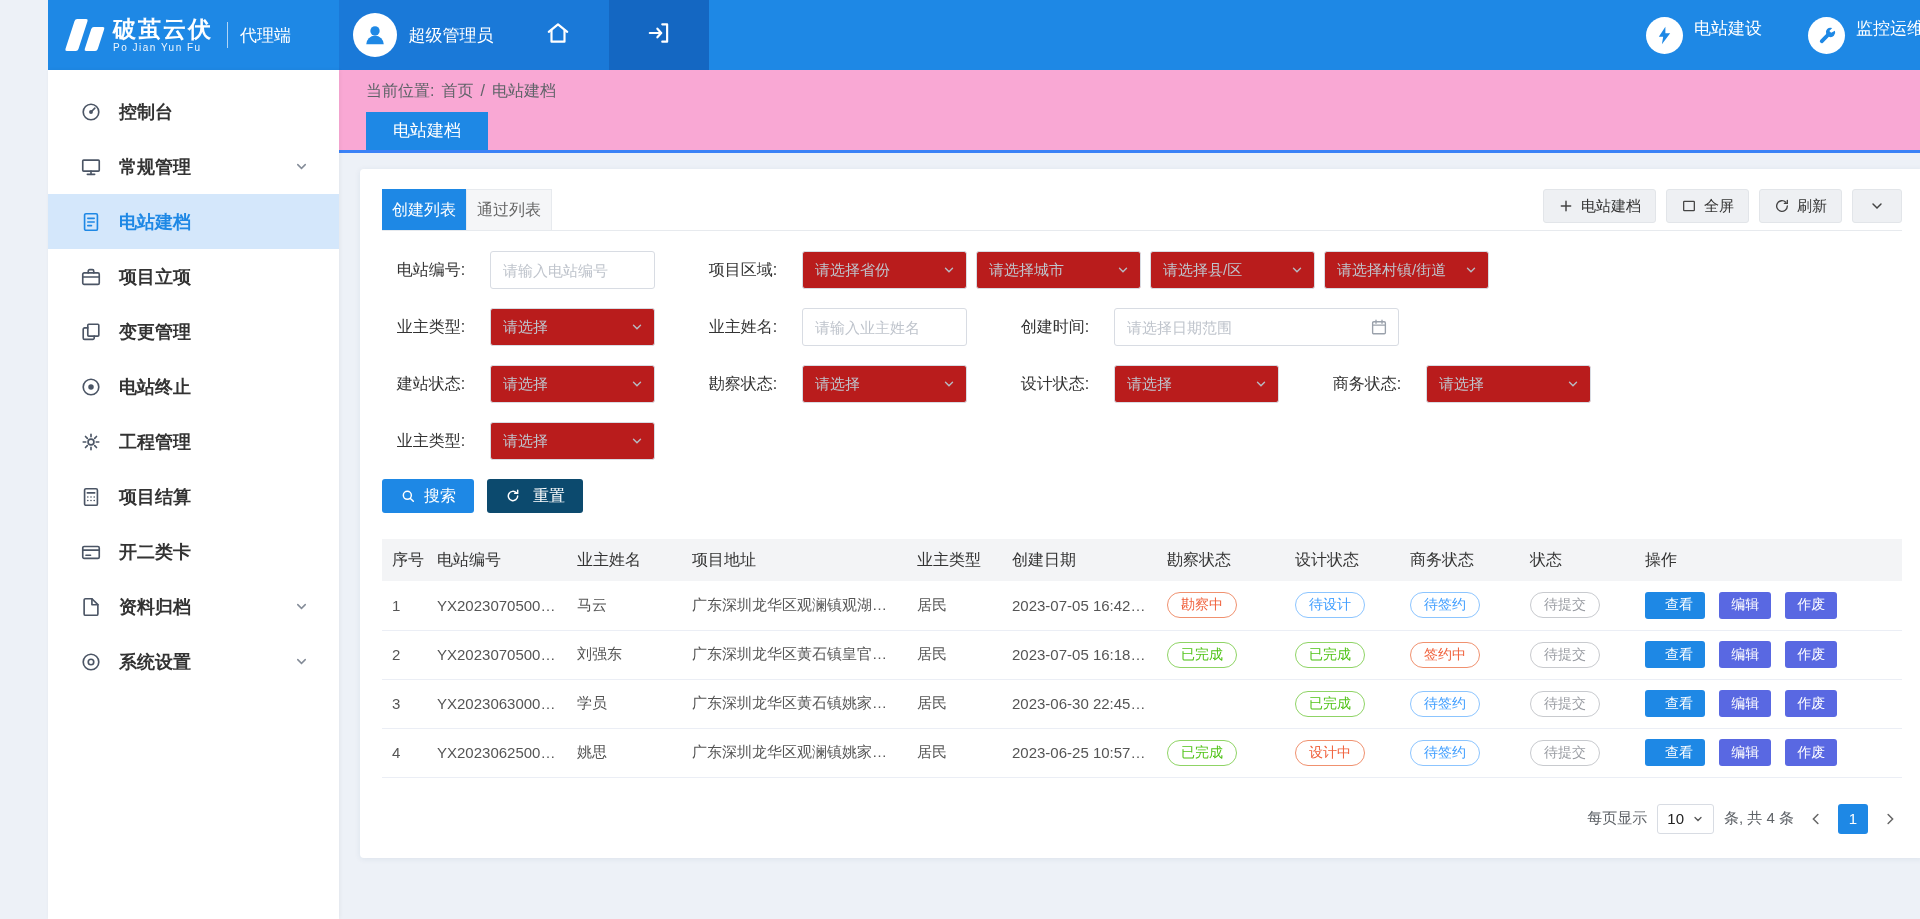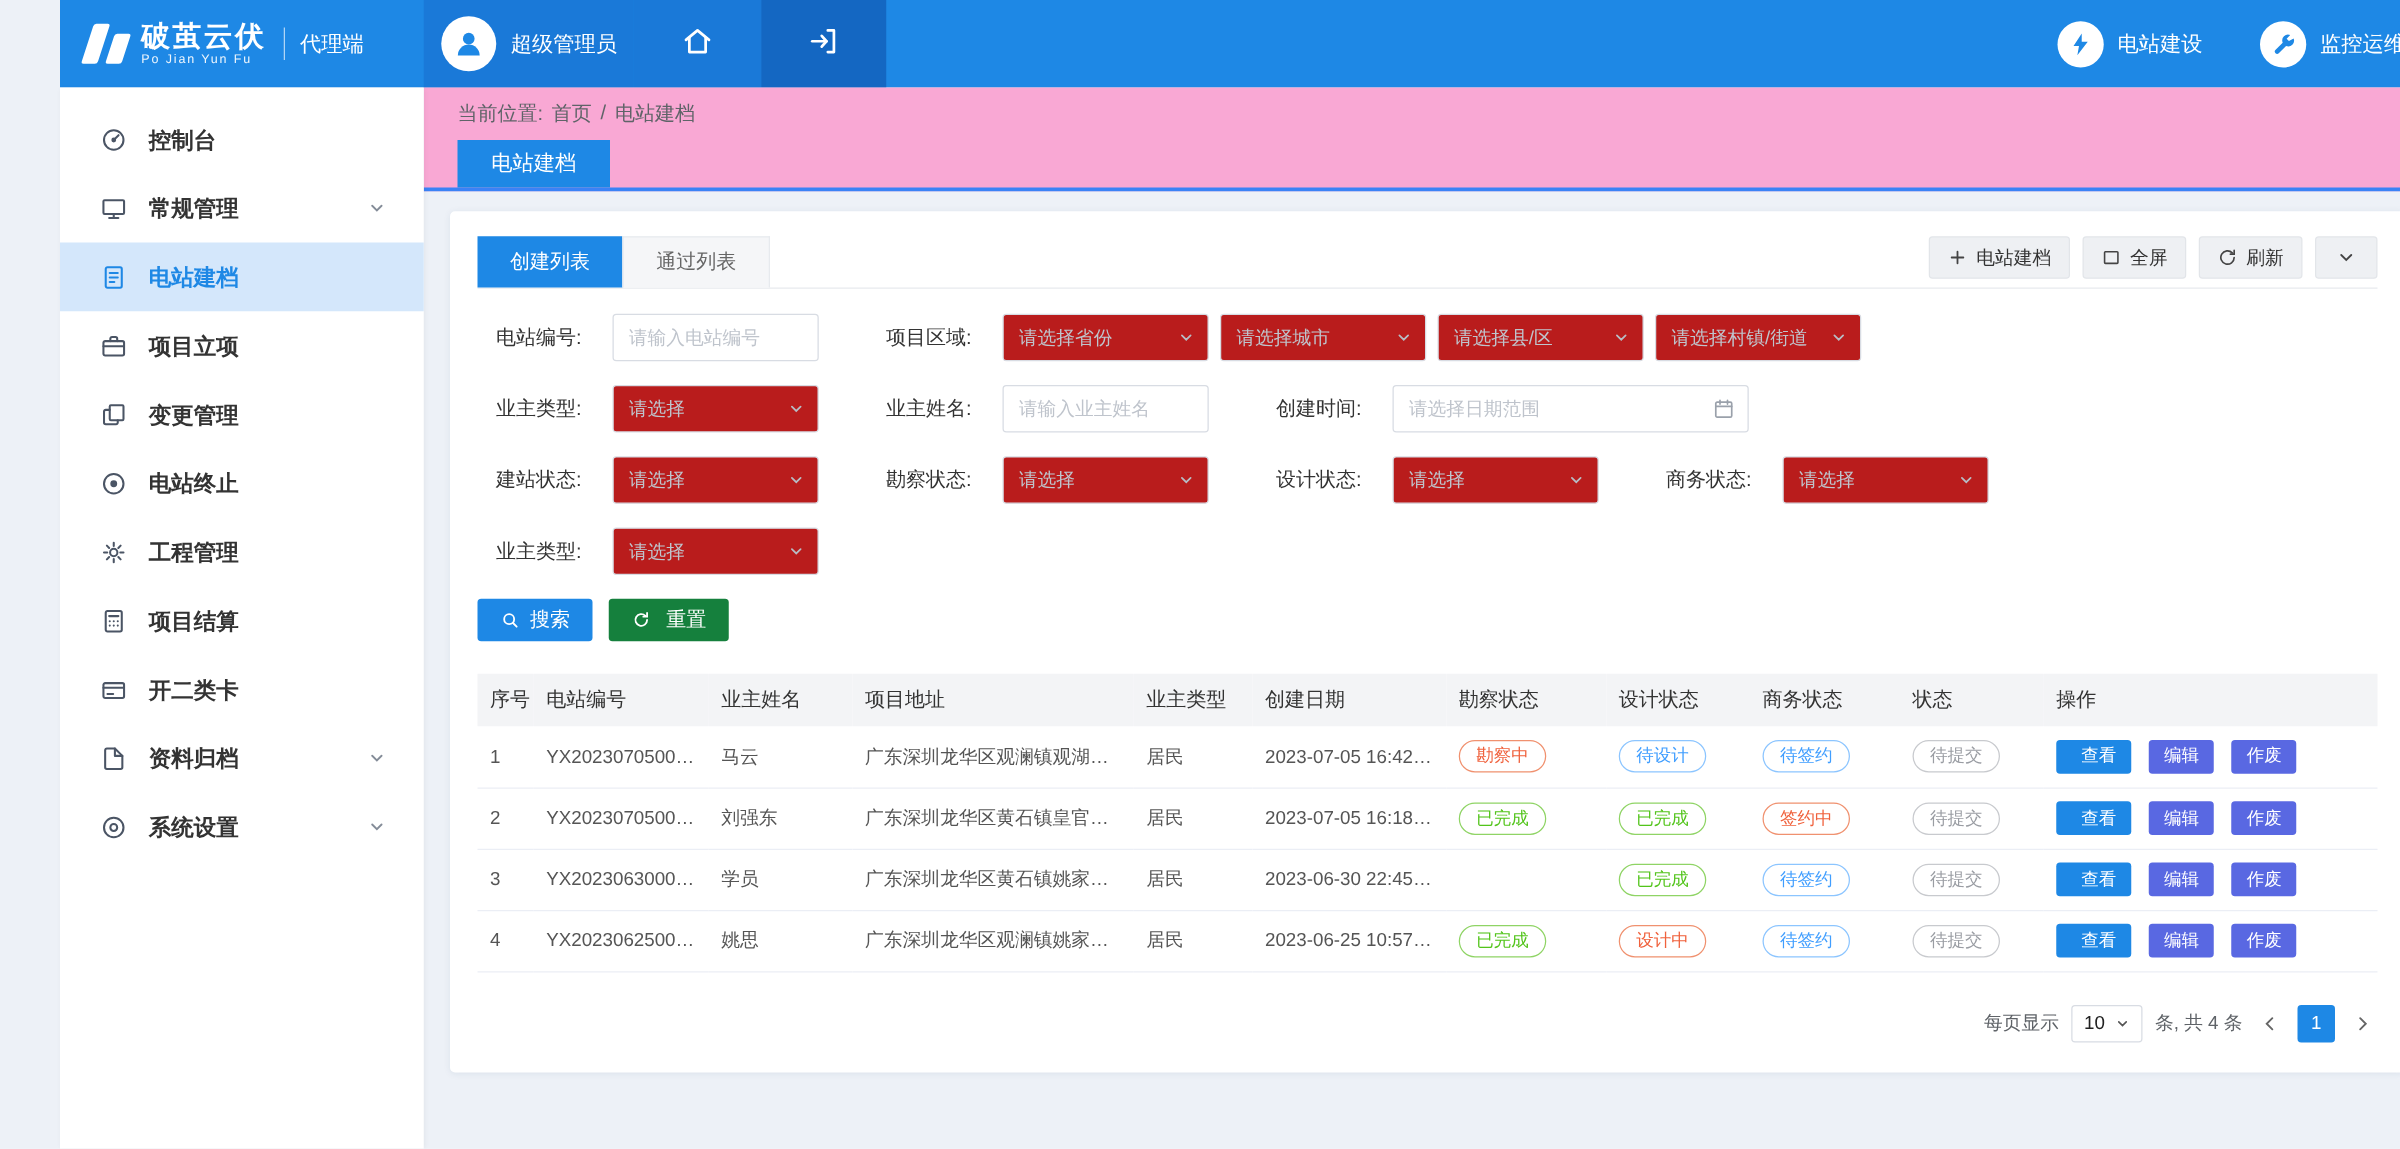--- a/index.html
+++ b/index.html
@@ -17,21 +17,21 @@
   .logo-sub { font-size:10px; letter-spacing:1.5px; opacity:.92; }
   .logo-divider { width:1px; height:26px; background:rgba(255,255,255,.65); margin:0 12px 0 14px; }
   .portal-label { font-size:17px; }
   .block-user { width:168px; background:#1a79d8; display:flex; align-items:center; justify-content:center; gap:12px; cursor:pointer; }
   .avatar { width:44px; height:44px; border-radius:50%; background:#fff; display:flex; align-items:center; justify-content:center; }
   .avatar svg { width:28px; height:28px; }
   .user-name { font-size:17px; }
   .block-home { width:102px; background:#1a79d8; display:flex; align-items:center; justify-content:center; cursor:pointer; }
   .block-exit { width:100px; background:#1467c2; display:flex; align-items:center; justify-content:center; cursor:pointer; }
   .topbar-right { margin-left:auto; display:flex; align-items:center; gap:46px; padding-right:44px; }
-  .top-action { display:flex; align-items:center; gap:11px; cursor:pointer; }
+  .top-action { display:flex; align-items:flex-start; gap:11px; cursor:pointer; }
   .circle-ic { width:37px; height:37px; border-radius:50%; background:#fff; display:flex; align-items:center; justify-content:center; }
   .circle-ic svg { width:21px; height:21px; }
   .ta-label { font-size:17px; }
 
   
   .main-row { flex:1; display:flex; min-height:0; }
   .sidebar { width:291px; background:#fff; flex-shrink:0; padding-top:14px; box-shadow:1px 0 4px rgba(0,0,0,.05); z-index:2; }
   .s-item { height:55px; display:flex; align-items:center; padding:0 30px 0 32px; cursor:pointer; color:#333; }
   .s-item .s-icon { width:24px; height:24px; color:#4b5565; display:flex; align-items:center; }
   .s-item .s-icon svg { width:22px; height:22px; }
@@ -47,21 +47,21 @@
   .breadcrumb-bar .bc-link { cursor:pointer; }
   .tab-row { padding-left:27px; display:flex; }
   .page-tab { background:#1e88e5; color:#fff; font-size:17px; height:38px; line-height:38px; padding:0 27px; cursor:pointer; }
 
   .content-body { flex:1; padding:16px 44px 0 21px; overflow:hidden; }
   .card { background:#fff; border-radius:4px; box-shadow:0 1px 6px rgba(31,61,105,.08); padding:20px 22px 24px; }
 
   
   .card-head { display:flex; justify-content:space-between; align-items:flex-end; border-bottom:1px solid #e7eaee; }
   .list-tabs { display:flex; }
-  .ltab { height:41px; line-height:41px; padding:0 26px; font-size:16px; cursor:pointer; }
+  .ltab { height:41px; line-height:41px; padding:0 10px; font-size:16px; cursor:pointer; }
   .ltab.active { background:#1e88e5; color:#fff; }
   .ltab.inactive { background:#f5f6f8; color:#666; border:1px solid #e7eaee; border-bottom:none; line-height:39px; }
   .toolbar { display:flex; gap:10px; margin-bottom:7px; }
   .tbtn { height:34px; background:#eef0f3; border:1px solid #e2e5e9; border-radius:3px; font-size:15px; color:#333;
     display:flex; align-items:center; gap:7px; padding:0 14px; cursor:pointer; }
   .tbtn svg { width:16px; height:16px; color:#444; }
   .tbtn.icon-only { padding:0 16px; }
 
   
   .filter-form { margin-top:20px; }
@@ -77,21 +77,21 @@
   .region-selects { display:flex; gap:9px; }
   .f-date { position:relative; }
   .f-date .f-input { width:285px; padding-right:38px; }
   .f-date svg { position:absolute; right:11px; top:10px; width:18px; height:18px; color:#9aa1ab; pointer-events:none; }
 
   .btn-row { display:flex; gap:13px; margin-top:4px; }
   .btn { height:34px; border:none; border-radius:3px; color:#fff; font-size:16px; display:flex; align-items:center; gap:8px;
     padding:0 18px; cursor:pointer; font-family:inherit; }
   .btn svg { width:16px; height:16px; }
   .btn-search { background:#1e88e5; }
-  .btn-reset { background:#15803d;gap:12px; }
+  .btn-reset { background:#0c4a6e;gap:12px; }
 
   
   .data-table { width:100%; border-collapse:collapse; table-layout:fixed; margin-top:26px; }
   .data-table th { background:#f3f4f6; height:42px; font-size:16px; font-weight:400; color:#333; text-align:left; padding:0 10px; white-space:nowrap; }
   .data-table td { height:49px; border-bottom:1px solid #ebeef5; font-size:15px; color:#555; padding:0 10px;
     white-space:nowrap; overflow:hidden; text-overflow:ellipsis; }
   .badge { display:inline-block; padding:3px 13px; border-radius:14px; font-size:14px; border:1px solid; background:#fff; }
   .b-orange { color:#f0613c; border-color:#f0916f; }
   .b-green  { color:#52c41a; border-color:#8fd465; }
   .b-blue   { color:#409eff; border-color:#8cc5ff; }

